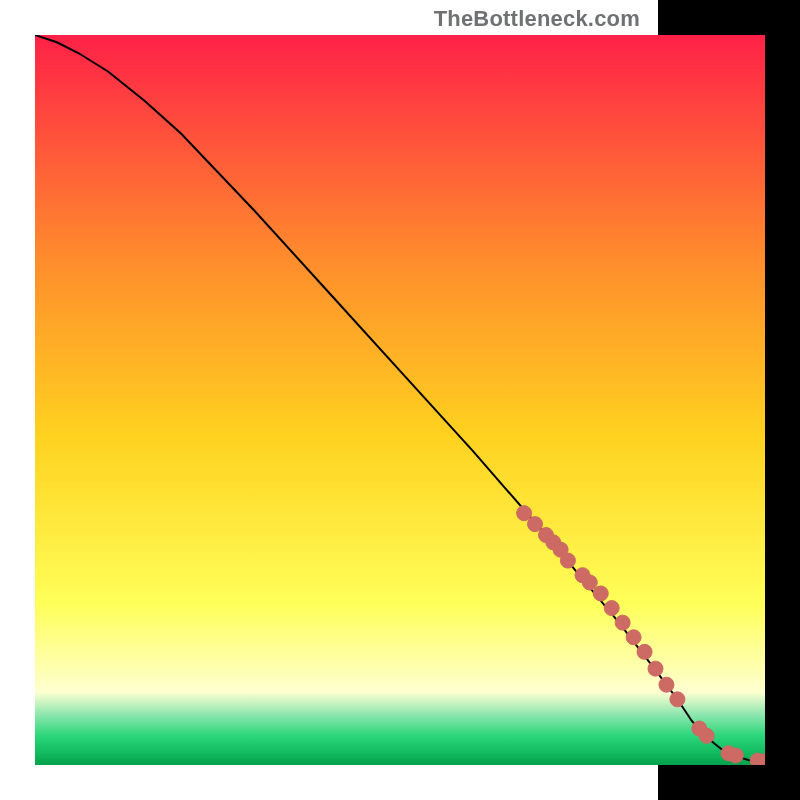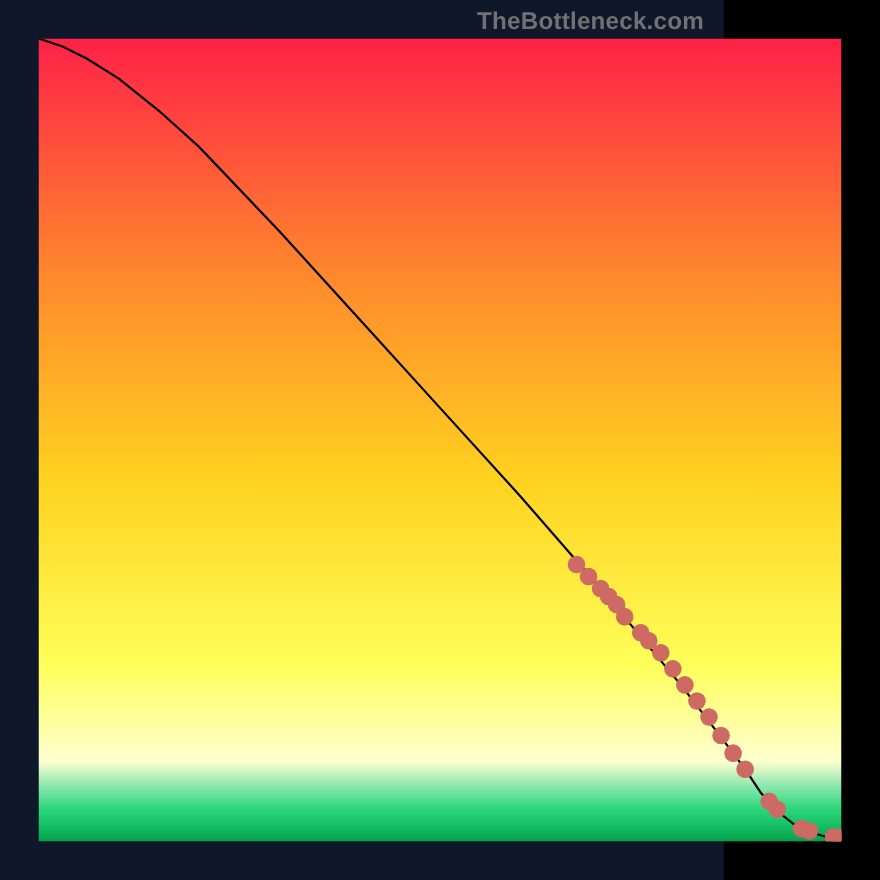--- a/index.html
+++ b/index.html
@@ -8,21 +8,21 @@
     width: 800px;
     height: 800px;
     overflow: hidden;
     background: #000;
     font-family: Arial, Helvetica, sans-serif;
   }
   .frame {
     position: relative;
     width: 658px;
     height: 800px;
-    background: #0f172a;
+    background: #ffffff;
   }
   .plot {
     position: absolute;
     left: 35px;
     top: 35px;
     width: 730px;
     height: 730px;
   }
   .attribution {
     position: absolute;

